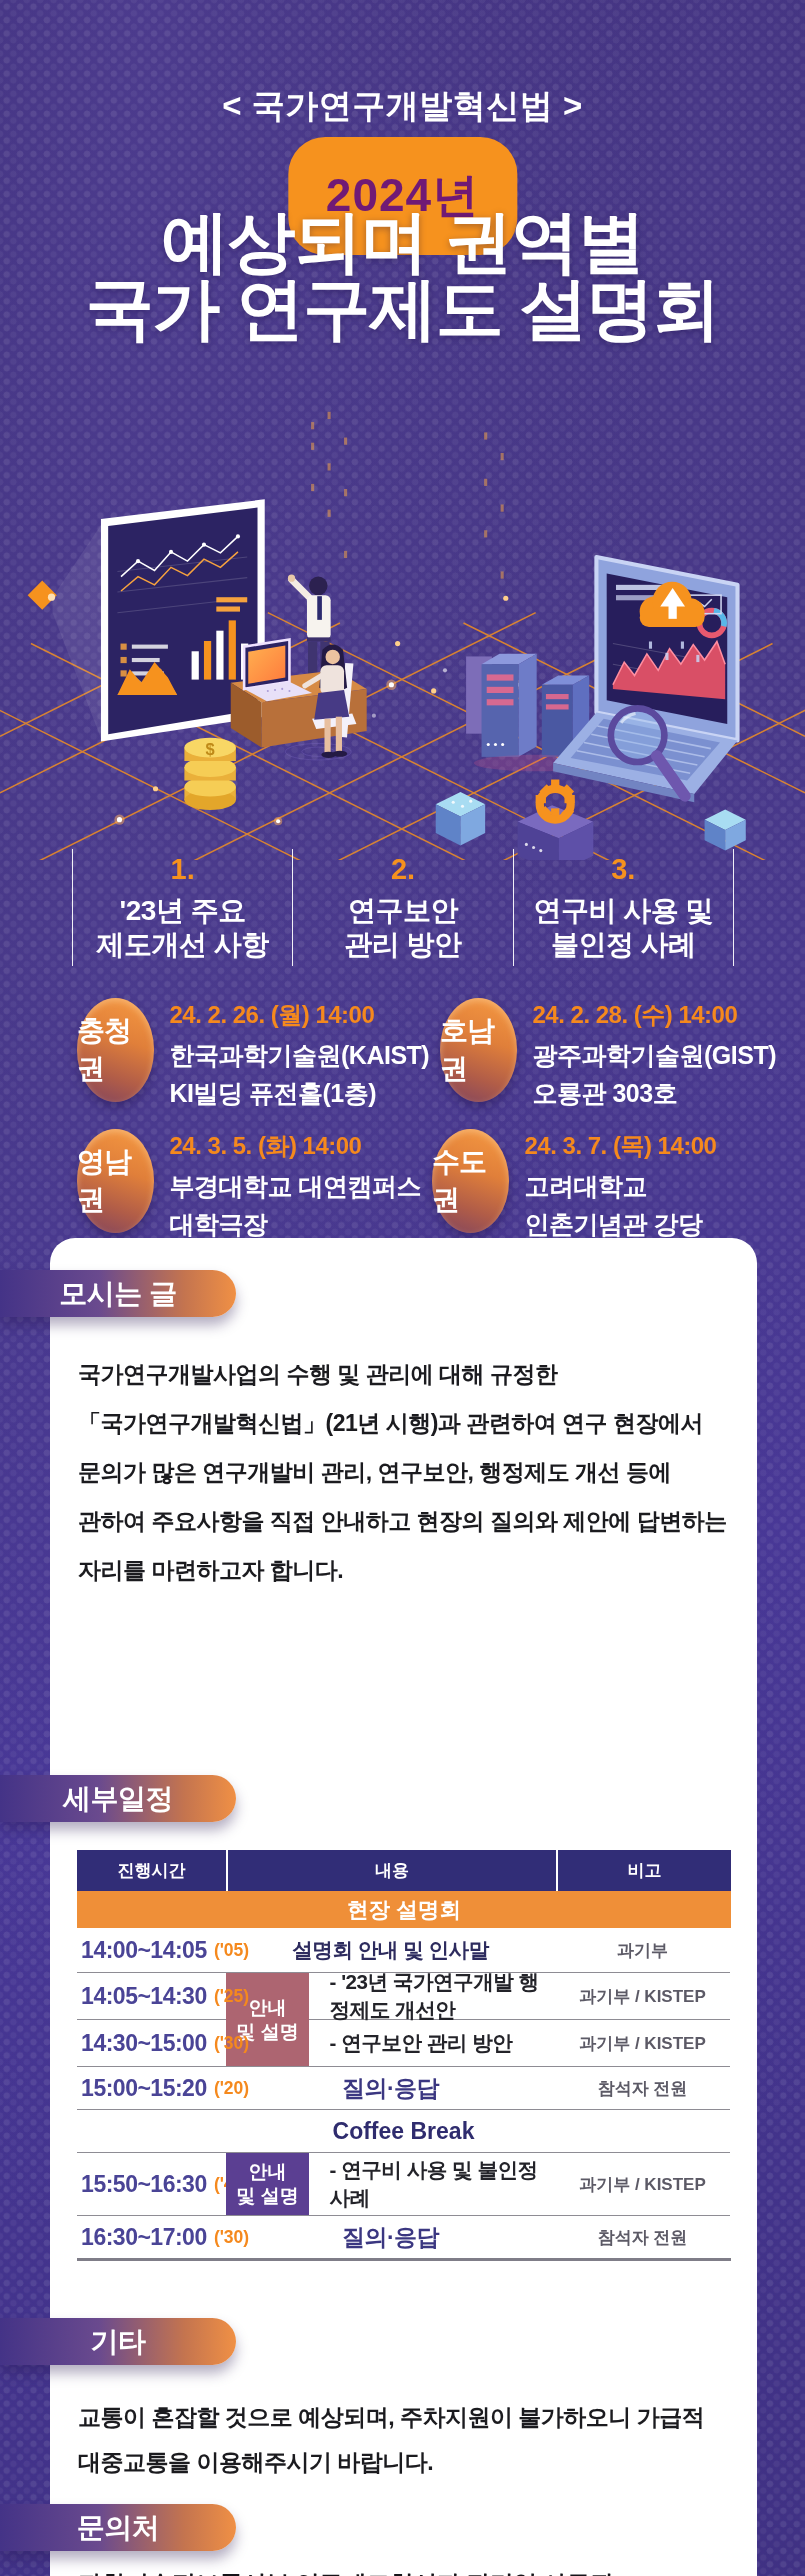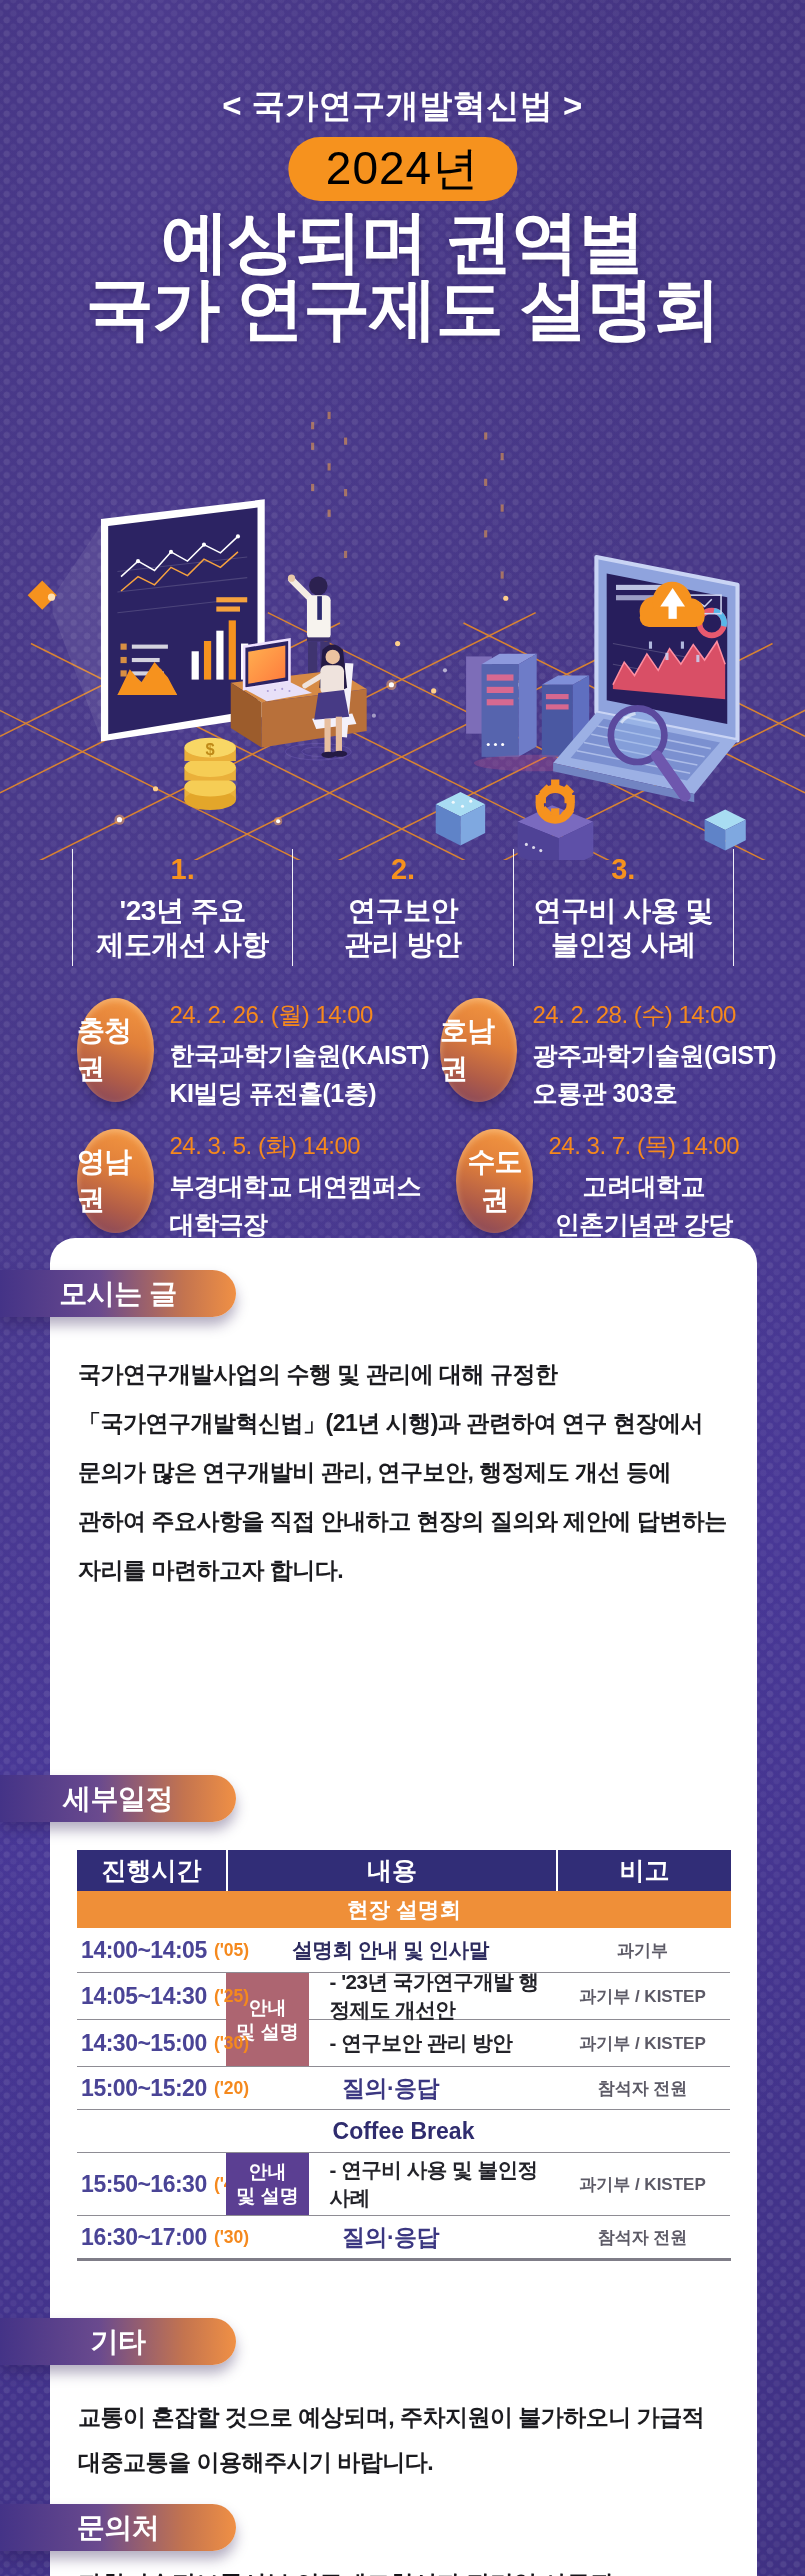--- a/index.html
+++ b/index.html
@@ -20,62 +20,62 @@
     background-size:13.4px 13.4px,13.4px 13.4px;
     background-position:0 0,6.7px 6.7px;
   }
   .abs{position:absolute;}
   .ctr{left:0;width:100%;text-align:center;}
 
   
   .law{top:84px;color:#ffffff;font-size:33px;font-weight:800;letter-spacing:0.5px;}
   .year{
     top:137px;left:50%;transform:translateX(-50%);
-    background:#f6921e;color:#000000;border-radius:37px;
-    padding:1px 38px;font-size:46px;font-weight:400;letter-spacing:1px;
+    background:#f6921e;color:#701a75;border-radius:37px;
+    padding:28px 38px;font-size:46px;font-weight:700;letter-spacing:1px;
   }
   .title{top:208px;color:#ffffff;font-size:68px;line-height:67px;font-weight:800;letter-spacing:-1.5px;text-shadow:0 2.1px 7.2px rgba(20,10,60,.35);}
 
   
   .topics{top:849px;left:72px;width:662px;display:flex;}
   .topic{flex:1;border-left:1.5px solid rgba(255,255,255,.92);text-align:center;padding-top:4.1px;height:117px;}
   .topic:last-child{border-right:1.5px solid rgba(255,255,255,.92);}
   .topic .num{color:#f6921e;font-size:29px;font-weight:800;}
   .topic .lbl{color:#ffffff;font-size:28px;line-height:34px;font-weight:800;margin-top:8.2px;letter-spacing:-0.5px;}
 
   
   .region{position:absolute;display:flex;align-items:flex-start;}
   .region .oval{
     width:77px;height:104px;border-radius:50%;
     background:linear-gradient(200deg,#f79b42 0%,#e07f3a 40%,#b05c48 72%,#7e4360 100%);
     display:flex;align-items:center;justify-content:center;flex:0 0 77px;
     box-shadow:inset 0 3.1px 7.2px rgba(255,220,170,.45), 0 5.2px 9.3px rgba(25,12,60,.35);
   }
   .region .oval span{color:#fff;font-size:28px;font-weight:800;letter-spacing:-1px;}
   .region .rtxt{margin-left:15.5px;padding-top:1px;}
-  .region .date{color:#f5891d;font-size:24px;font-weight:400;letter-spacing:-0.5px;}
+  .region .date{color:#f5891d;font-size:24px;font-weight:700;letter-spacing:-0.5px;}
   .region .venue{color:#ffffff;font-size:25px;font-weight:800;line-height:38px;margin-top:5.2px;letter-spacing:-0.5px;}
 
   
   .card{top:1238px;left:50px;width:707px;height:1764px;background:#ffffff;border-radius:25px;}
 
   
   .badge{
     left:0;width:236px;height:47px;border-radius:0 24px 24px 0;
     background:linear-gradient(90deg,#443387 0%,#6a4a8e 42%,#c4744f 78%,#f09045 100%);
     box-shadow:0 8.2px 12.4px rgba(40,22,80,.35);
     display:flex;align-items:center;justify-content:center;
     color:#fff;font-size:28px;font-weight:800;letter-spacing:-0.5px;
   }
 
   .para{left:78px;width:653px;color:#1b1b1f;font-size:23px;line-height:49px;font-weight:700;letter-spacing:-0.5px;word-break:keep-all;}
 
   
   .thead{left:77px;top:1850px;width:654px;height:41px;background:#312d77;display:grid;grid-template-columns:149px 330px 175px;}
-  .thead div{display:flex;align-items:center;justify-content:center;color:#fff;font-size:25px;font-weight:800;}
+  .thead div{display:flex;align-items:center;justify-content:center;color:#fff;font-size:17px;font-weight:800;}
   .thead div + div{border-left:2.6px solid #ffffff;}
   .tband{left:77px;top:1891px;width:654px;height:37px;background:#ef8f38;color:#fff;display:flex;align-items:center;justify-content:center;font-size:21.6px;font-weight:800;}
   .tbody{
     left:77px;top:1928px;width:654px;display:grid;
     grid-template-columns:149px 83px 246px 175px;
     grid-template-rows:45px 47px 47px 43px 43px 63px 42px;
     border-bottom:3.1px solid #7f7d88;
   }
   .cell{display:flex;align-items:center;border-bottom:1.5px solid #8e8c94;}
   .cell.nb{border-bottom:none;}
@@ -420,21 +420,21 @@
   </div>
   <div class="region" style="left:77px;top:1129px;">
     <div class="oval">
         <span>영남권</span>
       </div>
     <div class="rtxt">
       <div class="date">24. 3. 5. (화) 14:00</div>
       <div class="venue"><span>부경대학교 대연캠퍼스</span><br><span>대학극장</span></div>
     </div>
   </div>
-  <div class="region" style="left:456px;top:1129px;text-align:center;">
+  <div class="region" style="left:432px;top:1129px;">
     <div class="oval">
         <span>수도권</span>
       </div>
     <div class="rtxt">
       <div class="date">24. 3. 7. (목) 14:00</div>
       <div class="venue"><span>고려대학교</span><br><span>인촌기념관 강당</span></div>
     </div>
   </div>
 
   <div class="abs card"></div>

